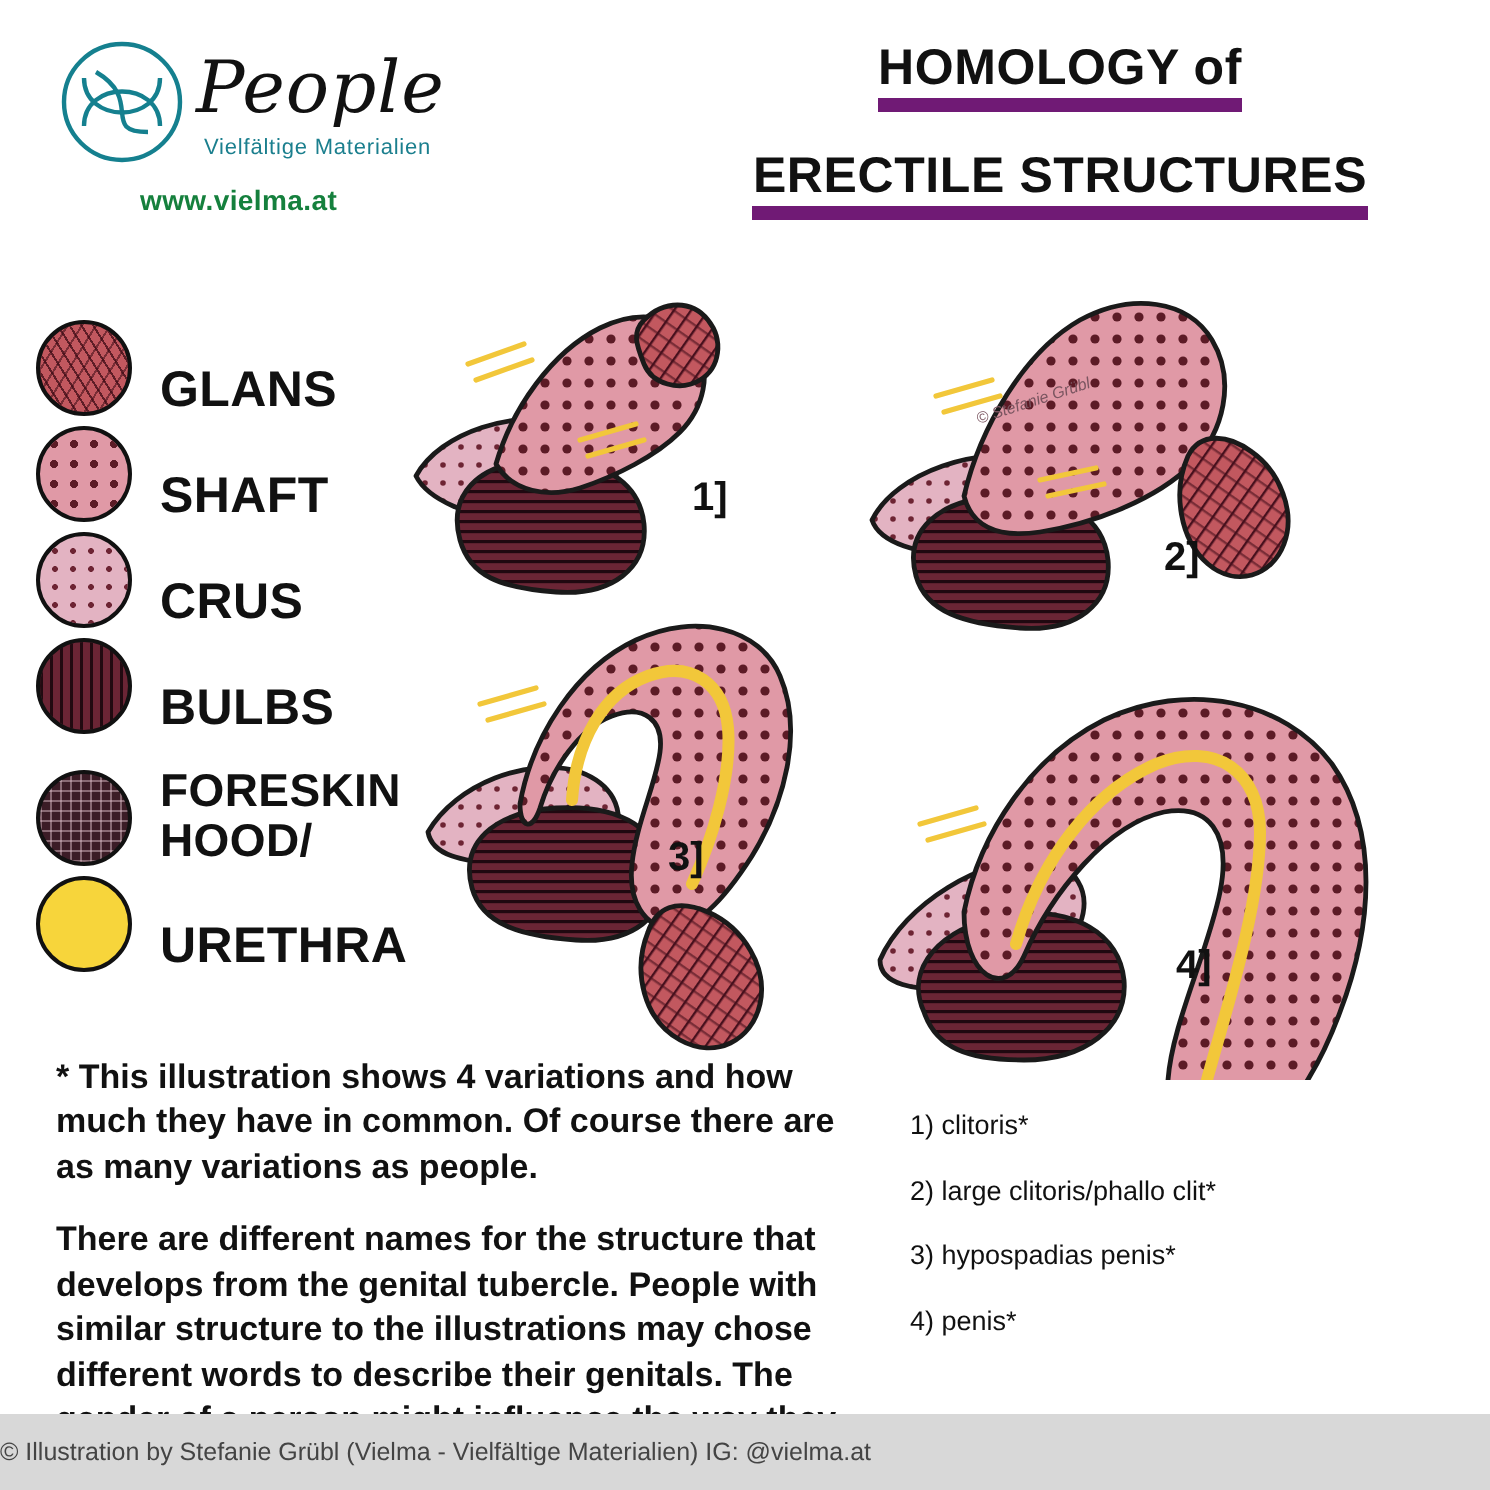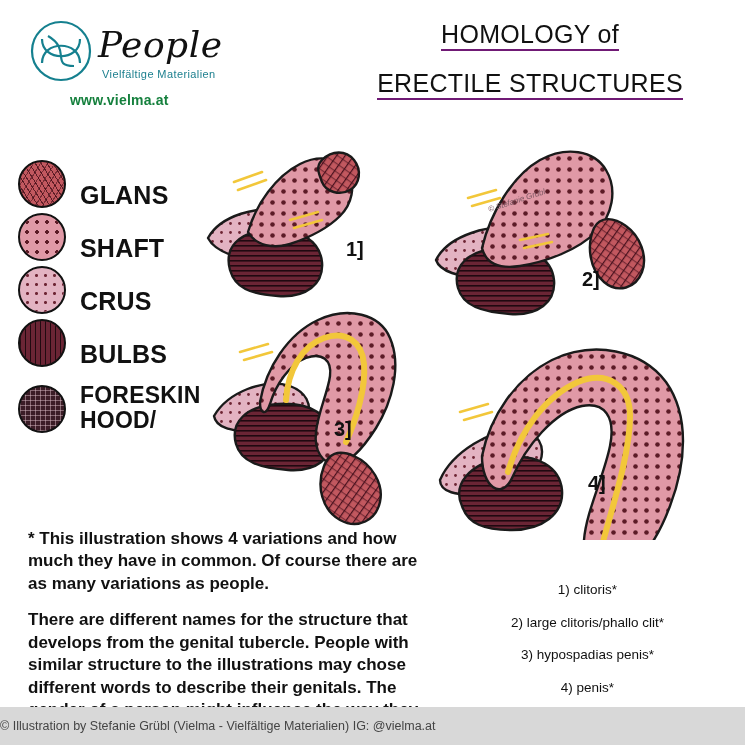--- a/index.html
+++ b/index.html
@@ -27,22 +27,22 @@
     font-size:11px;color:#1b7f8e;letter-spacing:.4px;
   }
   .logo-url{
     position:absolute;left:48px;top:74px;
     font-size:14px;font-weight:bold;color:#15803d;letter-spacing:.2px;
   }
 
   
   .title-block{position:absolute;left:330px;top:20px;width:400px;text-align:center;}
   .title-line{
-    font-size:25px;font-weight:normal;letter-spacing:.3px;
-    border-bottom:2px solid #701a75;display:inline-block;padding-bottom:1px;
+    font-size:25px;font-weight:bold;letter-spacing:.3px;
+    border-bottom:7px solid #701a75;display:inline-block;padding-bottom:1px;
     line-height:1.12;
   }
   .title-line2{margin-top:18px;}
 
   
   .legend{position:absolute;left:18px;top:155px;width:215px;}
   .legend-row{display:flex;align-items:flex-end;height:53px;}
   .legend-row.tall{height:66px;}
   .swatch{
     width:44px;height:44px;border-radius:50%;
@@ -92,21 +92,21 @@
     position:absolute;font-size:20px;font-weight:bold;color:#111;
   }
 
   
   .notes{position:absolute;left:28px;top:528px;width:410px;}
   .notes p{
     margin:0 0 14px 0;font-size:17px;font-weight:bold;line-height:1.32;color:#111;
   }
 
   
-  .variants{position:absolute;left:455px;top:583px;width:265px;text-align:center;}
+  .variants{position:absolute;left:455px;top:556px;width:265px;}
   .variants div{font-size:13.5px;line-height:1.0;margin-bottom:19px;color:#111;}
 
   
   .footer{
     position:absolute;left:0;right:0;bottom:0;height:38px;
     background:#d8d8d8;display:flex;align-items:center;justify-content:flex-start;
   }
   .footer span{font-size:12.5px;color:#444;}
 
   .wm{
@@ -155,20 +155,24 @@
       <div class="swatch sw-bulbs"></div>
       <div class="legend-label">BULBS</div>
     </div>
     <div class="legend-row tall">
       <div class="swatch sw-hood"></div>
       <div class="legend-label two">
         <div>FORESKIN</div>
         <div>HOOD/</div>
       </div>
     </div>
+    <div class="legend-row">
+      <div class="swatch sw-urethra"></div>
+      <div class="legend-label">URETHRA</div>
+    </div>
   </div>
 
   <div class="figs">
     <svg width="545" height="420" viewBox="0 0 545 420">
       <defs>
         <pattern id="pShaft" width="11" height="11" patternUnits="userSpaceOnUse">
           <rect width="11" height="11" fill="#e099a6"></rect>
           <circle cx="5.5" cy="5.5" r="2.3" fill="#5c1b26"></circle>
         </pattern>
         <pattern id="pCrus" width="9" height="9" patternUnits="userSpaceOnUse">

